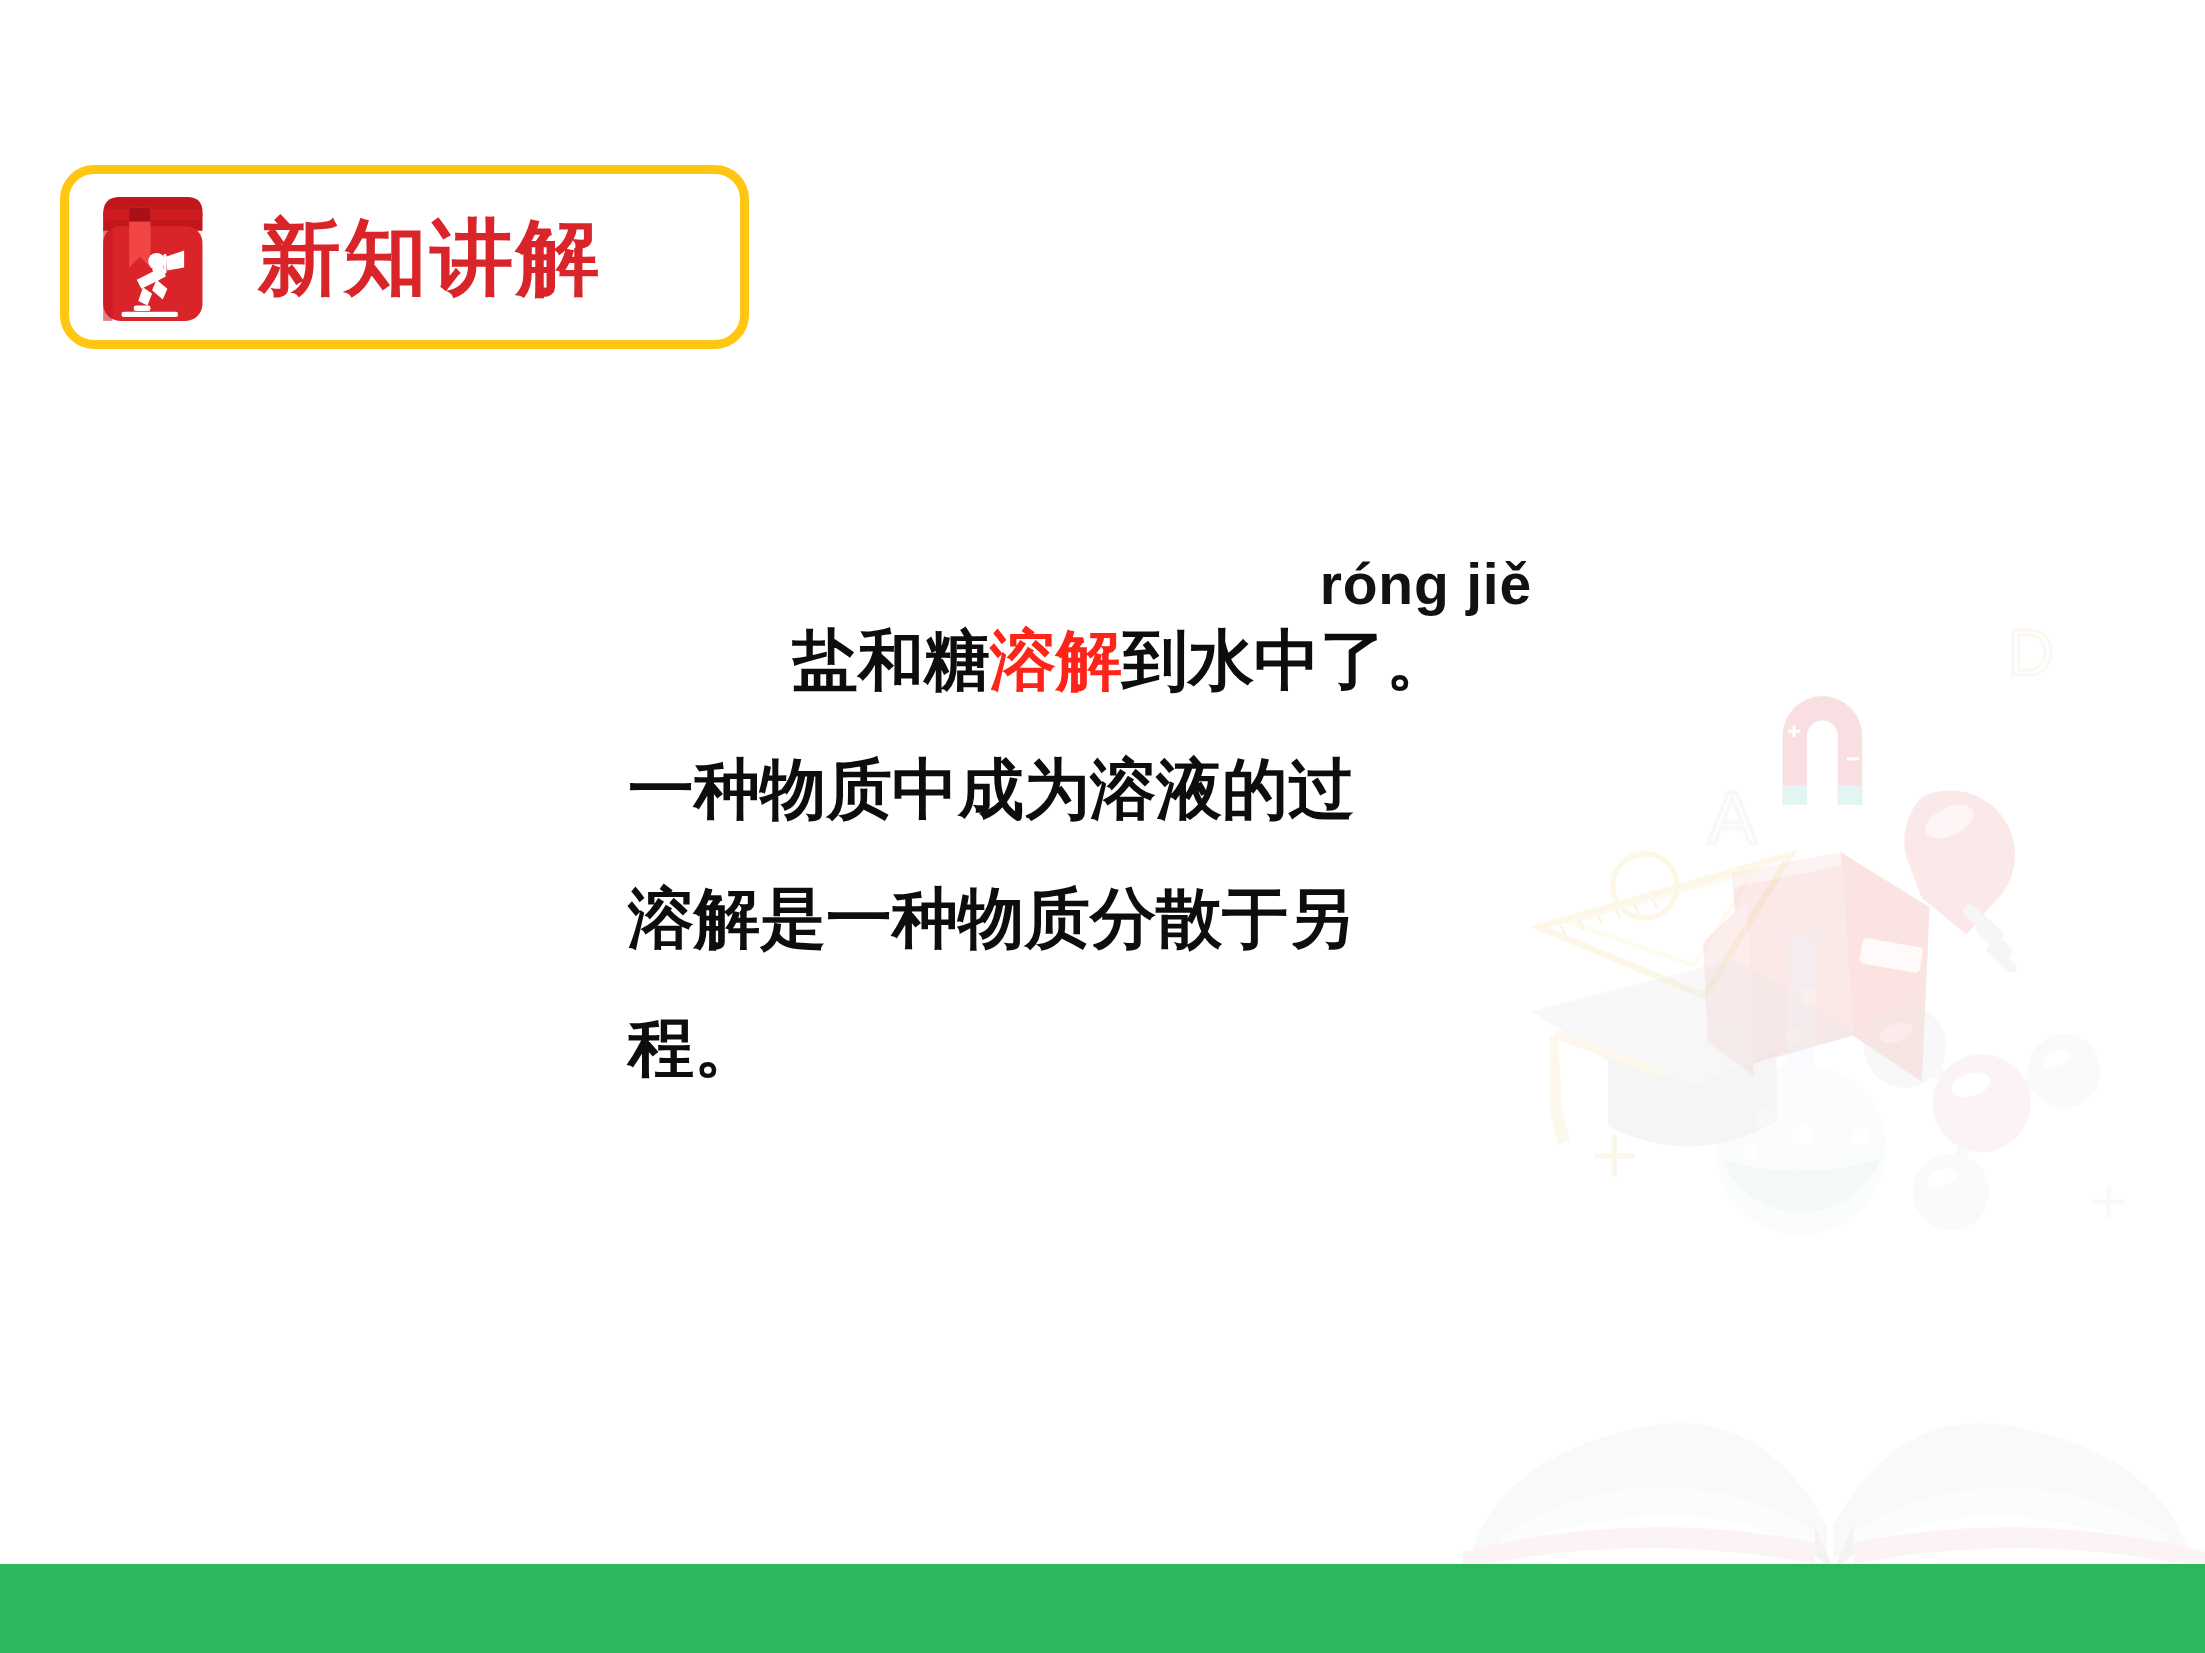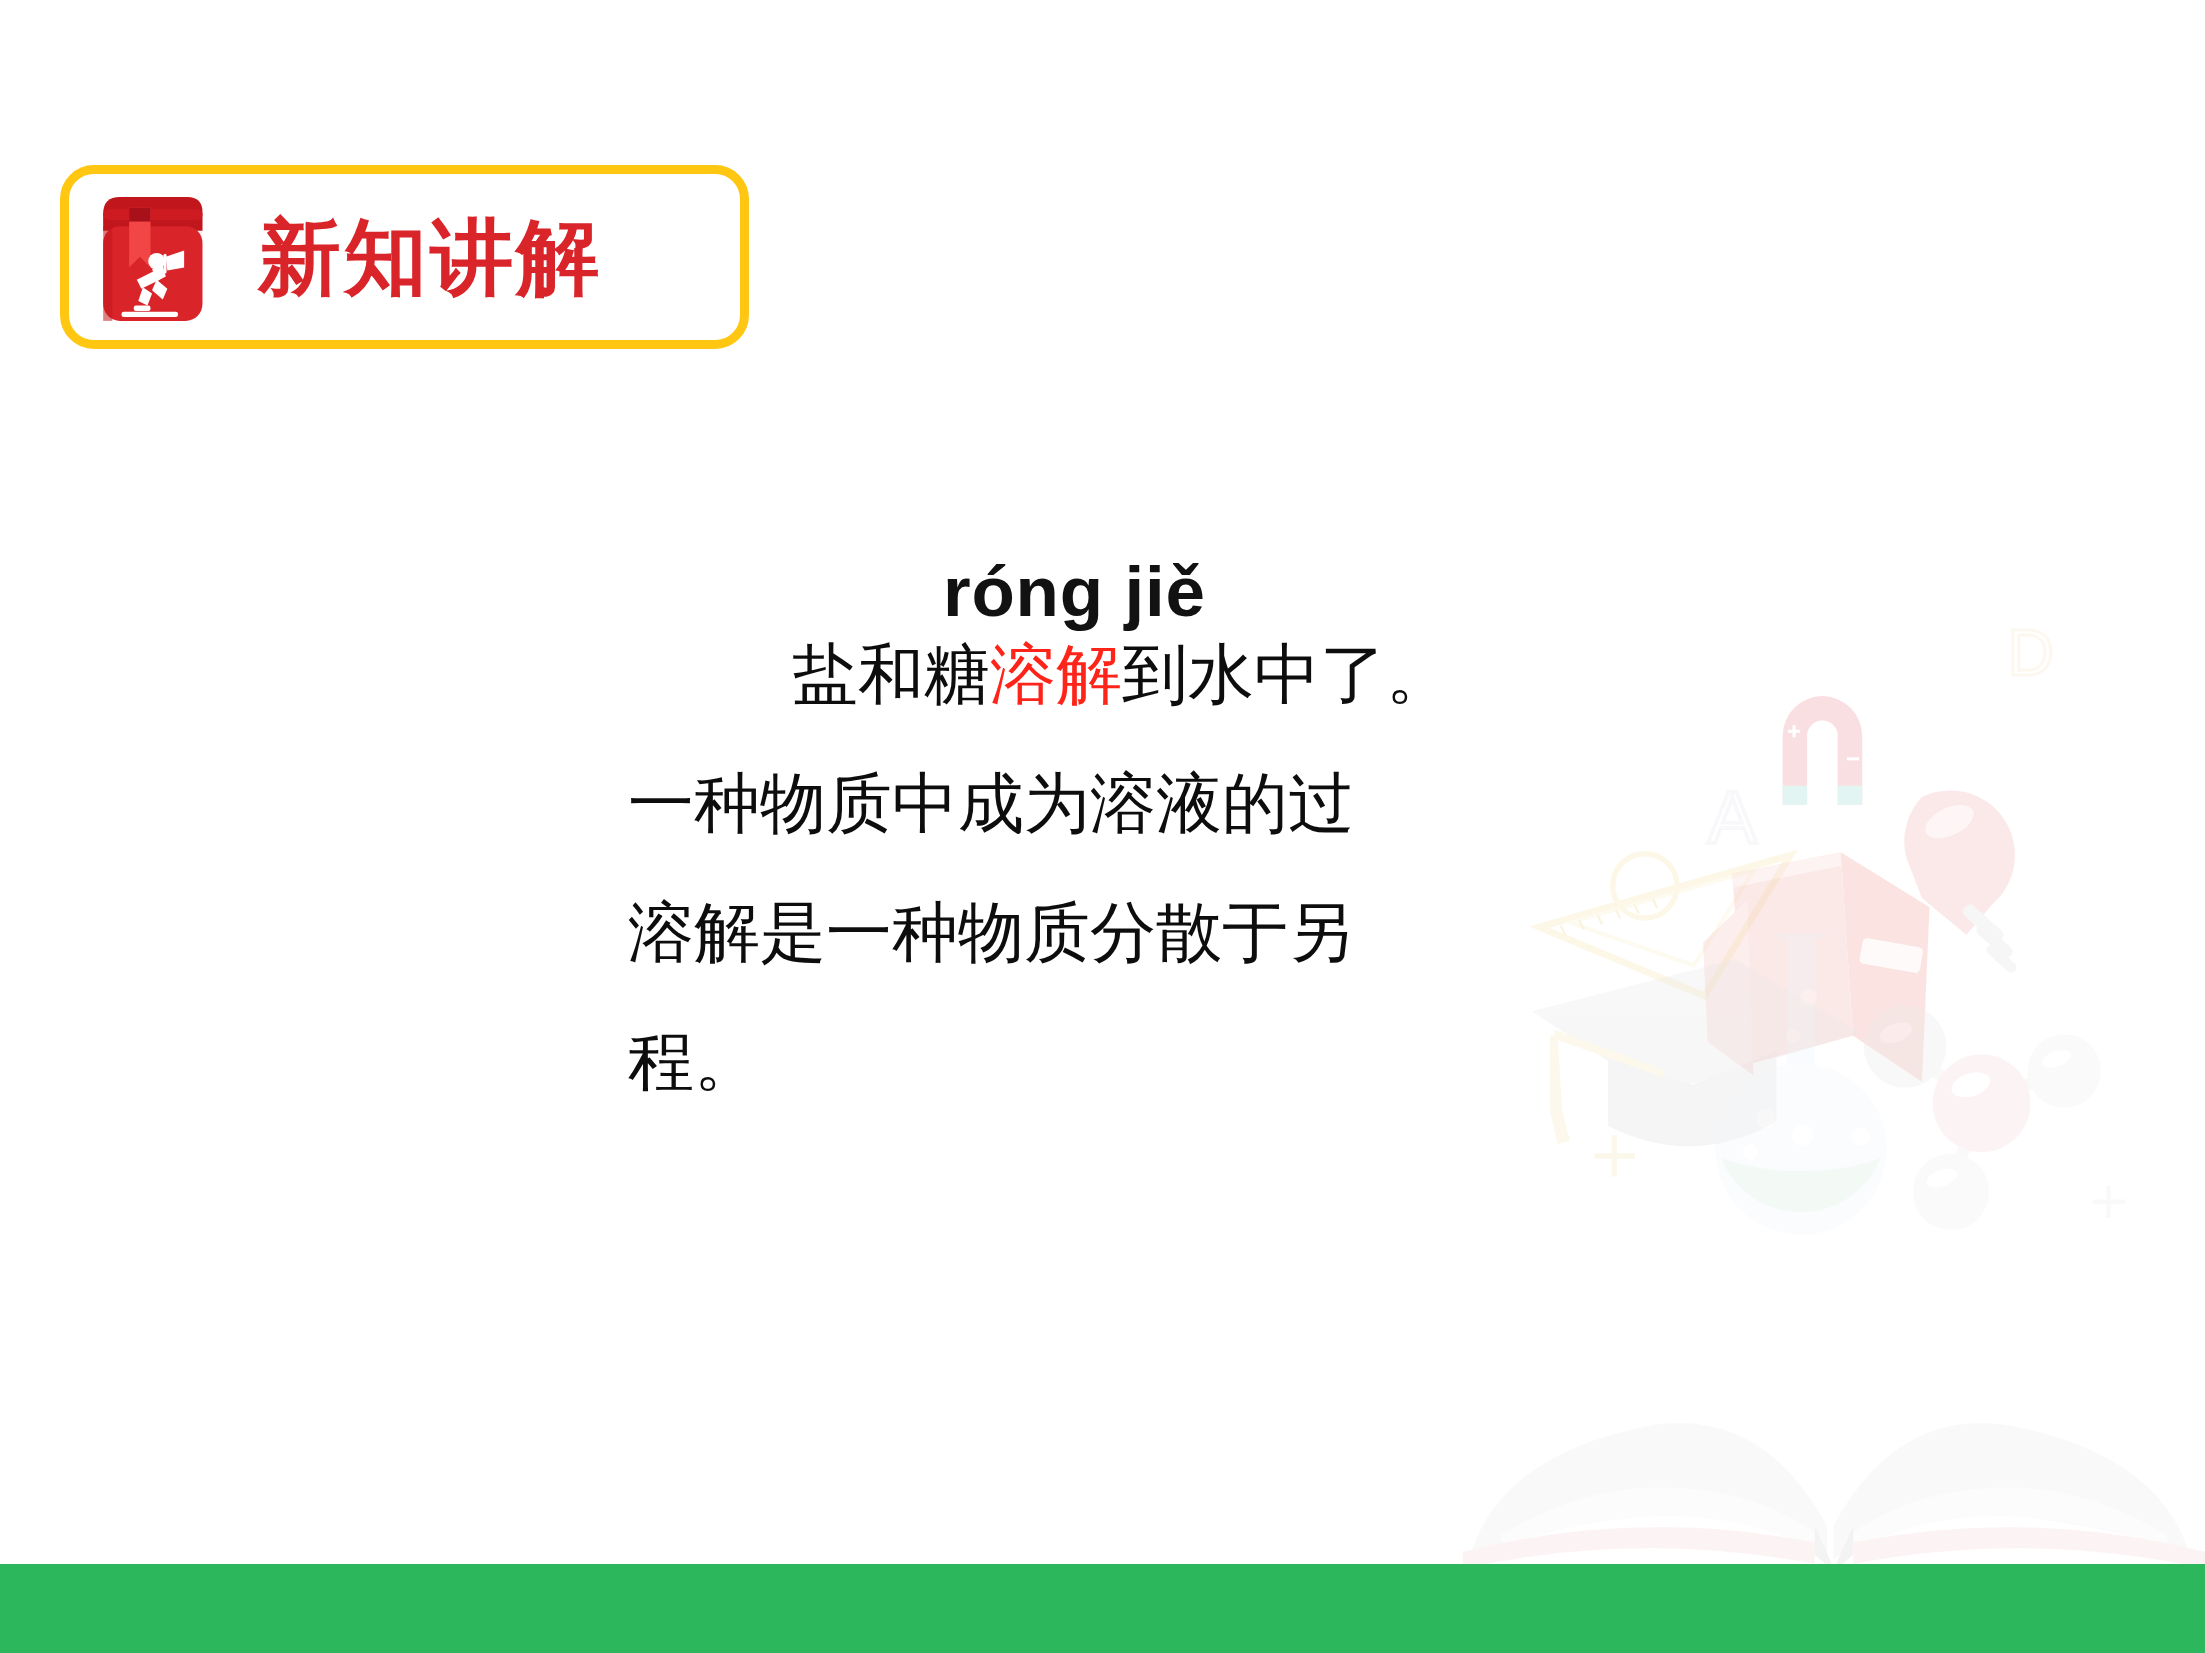--- a/index.html
+++ b/index.html
@@ -78,32 +78,33 @@
   #decor-openbook svg { display: block; width: 100%; height: 100%; }
 
   
   #content-text {
     position: absolute;
     left: 628px;
     top: 556px;
     width: 904px;
   }
   .pinyin {
-    font-size: 71px;
+    font-size: 57px;
     font-weight: 700;
     color: #121212;
     line-height: 1.0;
     letter-spacing: 0.8px;
     margin-left: 315px;
     margin-bottom: 13.8px;
     white-space: nowrap;
+    text-align: right;
   }
   .body-line {
     font-size: 66px;
-    font-weight: 400;
+    font-weight: 700;
     color: #0d0d0d;
     line-height: 1.0;
     letter-spacing: 0px;
     white-space: nowrap;
     margin-bottom: 63px;
   }
   .body-line.indent { margin-left: 164px; }
   .body-line:last-child { margin-bottom: 0; }
   .hl-red { color: #FF2419; }
 

